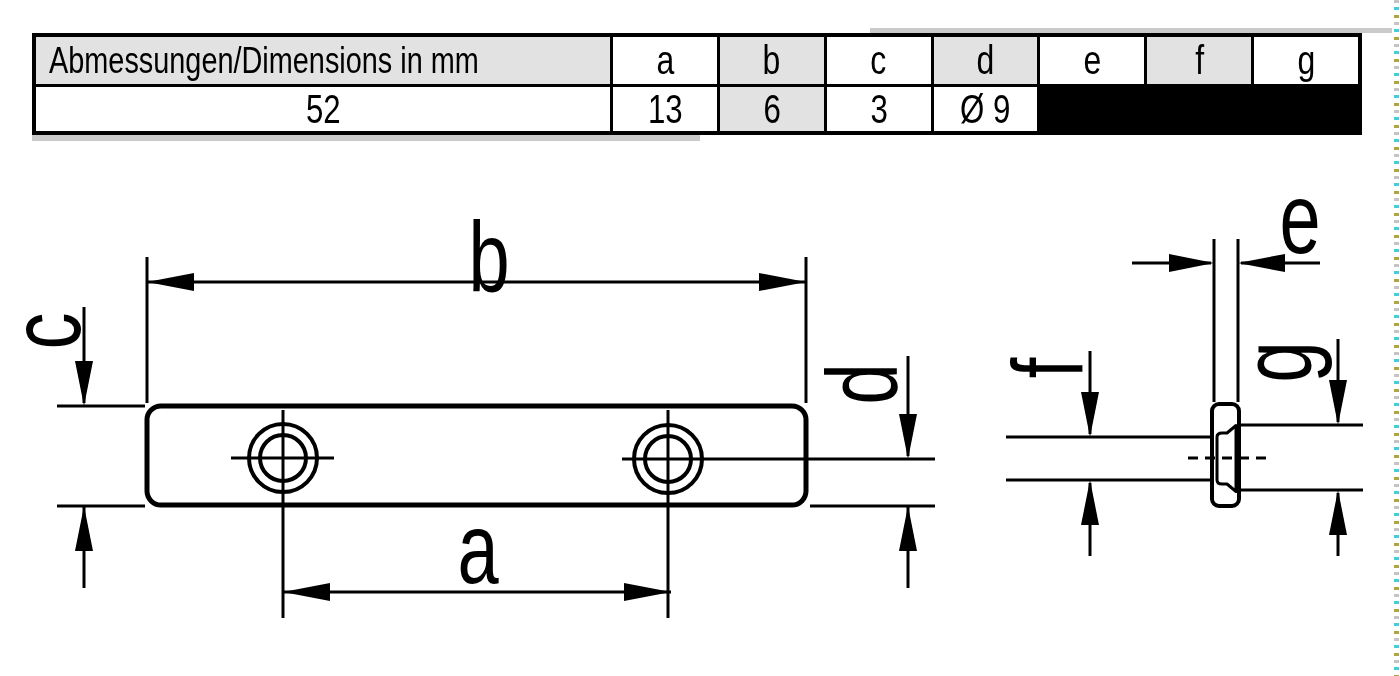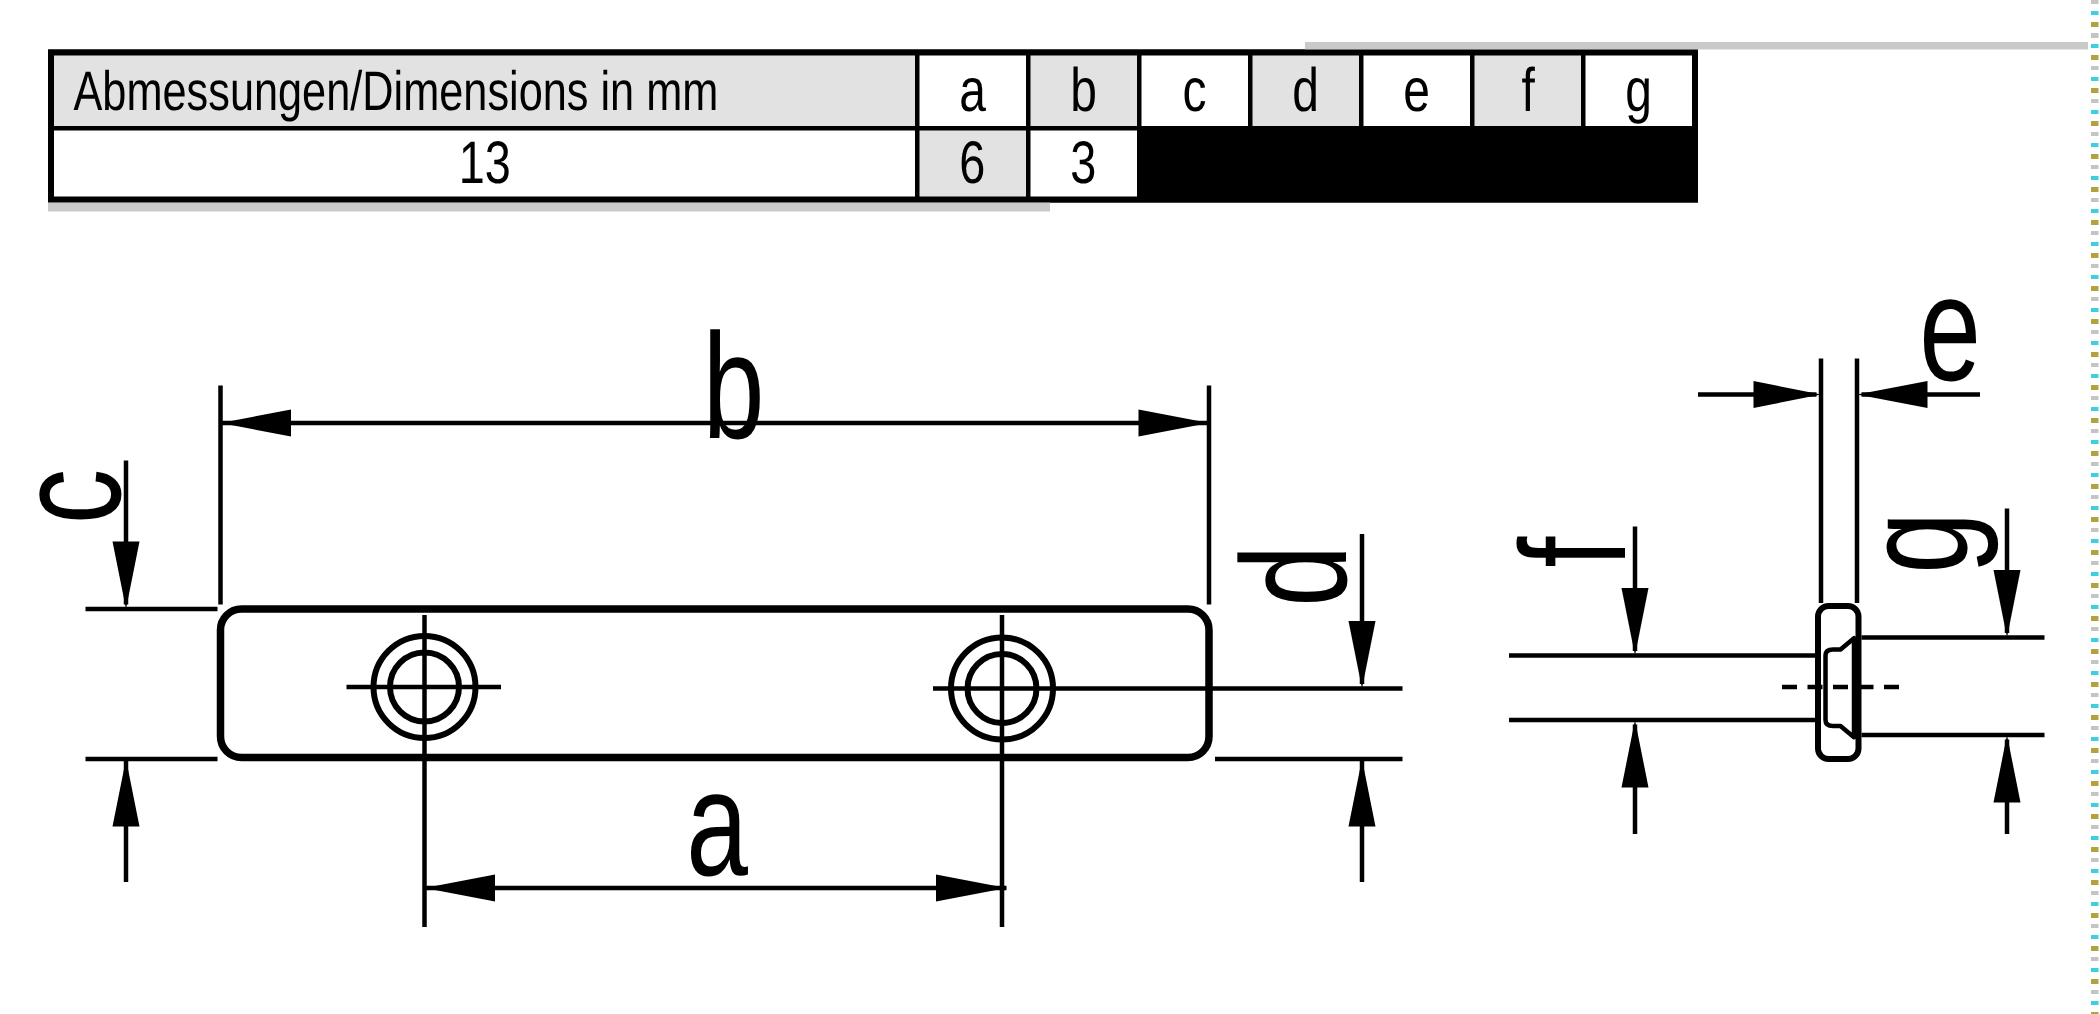--- a/index.html
+++ b/index.html
@@ -2,21 +2,21 @@
 <html><head>
 <meta charset="utf-8">
 <style>
   html,body{margin:0;padding:0;}
   body{
     width:1400px;height:676px;position:relative;overflow:hidden;
     background:#ffffff;font-family:"Liberation Sans",sans-serif;color:#000;
   }
   
   .dim-table{
-    position:absolute;left:32px;top:33px;width:1100px;height:102px;
+    position:absolute;left:32px;top:33px;width:1330px;height:102px;
     box-sizing:border-box;border:4px solid #000;background:#000;
     display:grid;grid-template-columns:574px repeat(7,1fr);
     grid-template-rows:47px 44px;gap:3px;
   }
   .cell{background:#fff;display:flex;align-items:center;justify-content:center;overflow:hidden;}
   .cell.shaded{background:#e2e2e2;}
   .cell.left{justify-content:flex-start;padding-left:13px;}
   .cx{display:inline-block;transform:scaleX(0.78);transform-origin:center center;white-space:nowrap;line-height:1;}
   .cell.left .cx{transform-origin:left center;}
   .t-head{font-size:37px;}
@@ -65,27 +65,33 @@
       <span class="cx t-letter">e</span>
     </div>
   <div class="cell shaded">
       <span class="cx t-letter">f</span>
     </div>
   <div class="cell">
       <span class="cx t-letter">g</span>
     </div>
 
   <div class="cell">
+      <span class="cx t-value">52</span>
+    </div>
+  <div class="cell">
       <span class="cx t-value">13</span>
     </div>
   <div class="cell shaded">
       <span class="cx t-value">6</span>
     </div>
   <div class="cell">
       <span class="cx t-value">3</span>
+    </div>
+  <div class="cell">
+      <span class="cx t-value">Ø 9</span>
     </div>
 </div>
 
 <div class="shadow-top"></div>
 <div class="shadow-bottom"></div>
 <div class="color-strip"></div>
 
 <svg class="drawing-svg" viewBox="0 0 1400 676">
   <defs>
     <pattern id="hatch" width="9" height="9" patternUnits="userSpaceOnUse" patternTransform="rotate(45)">

